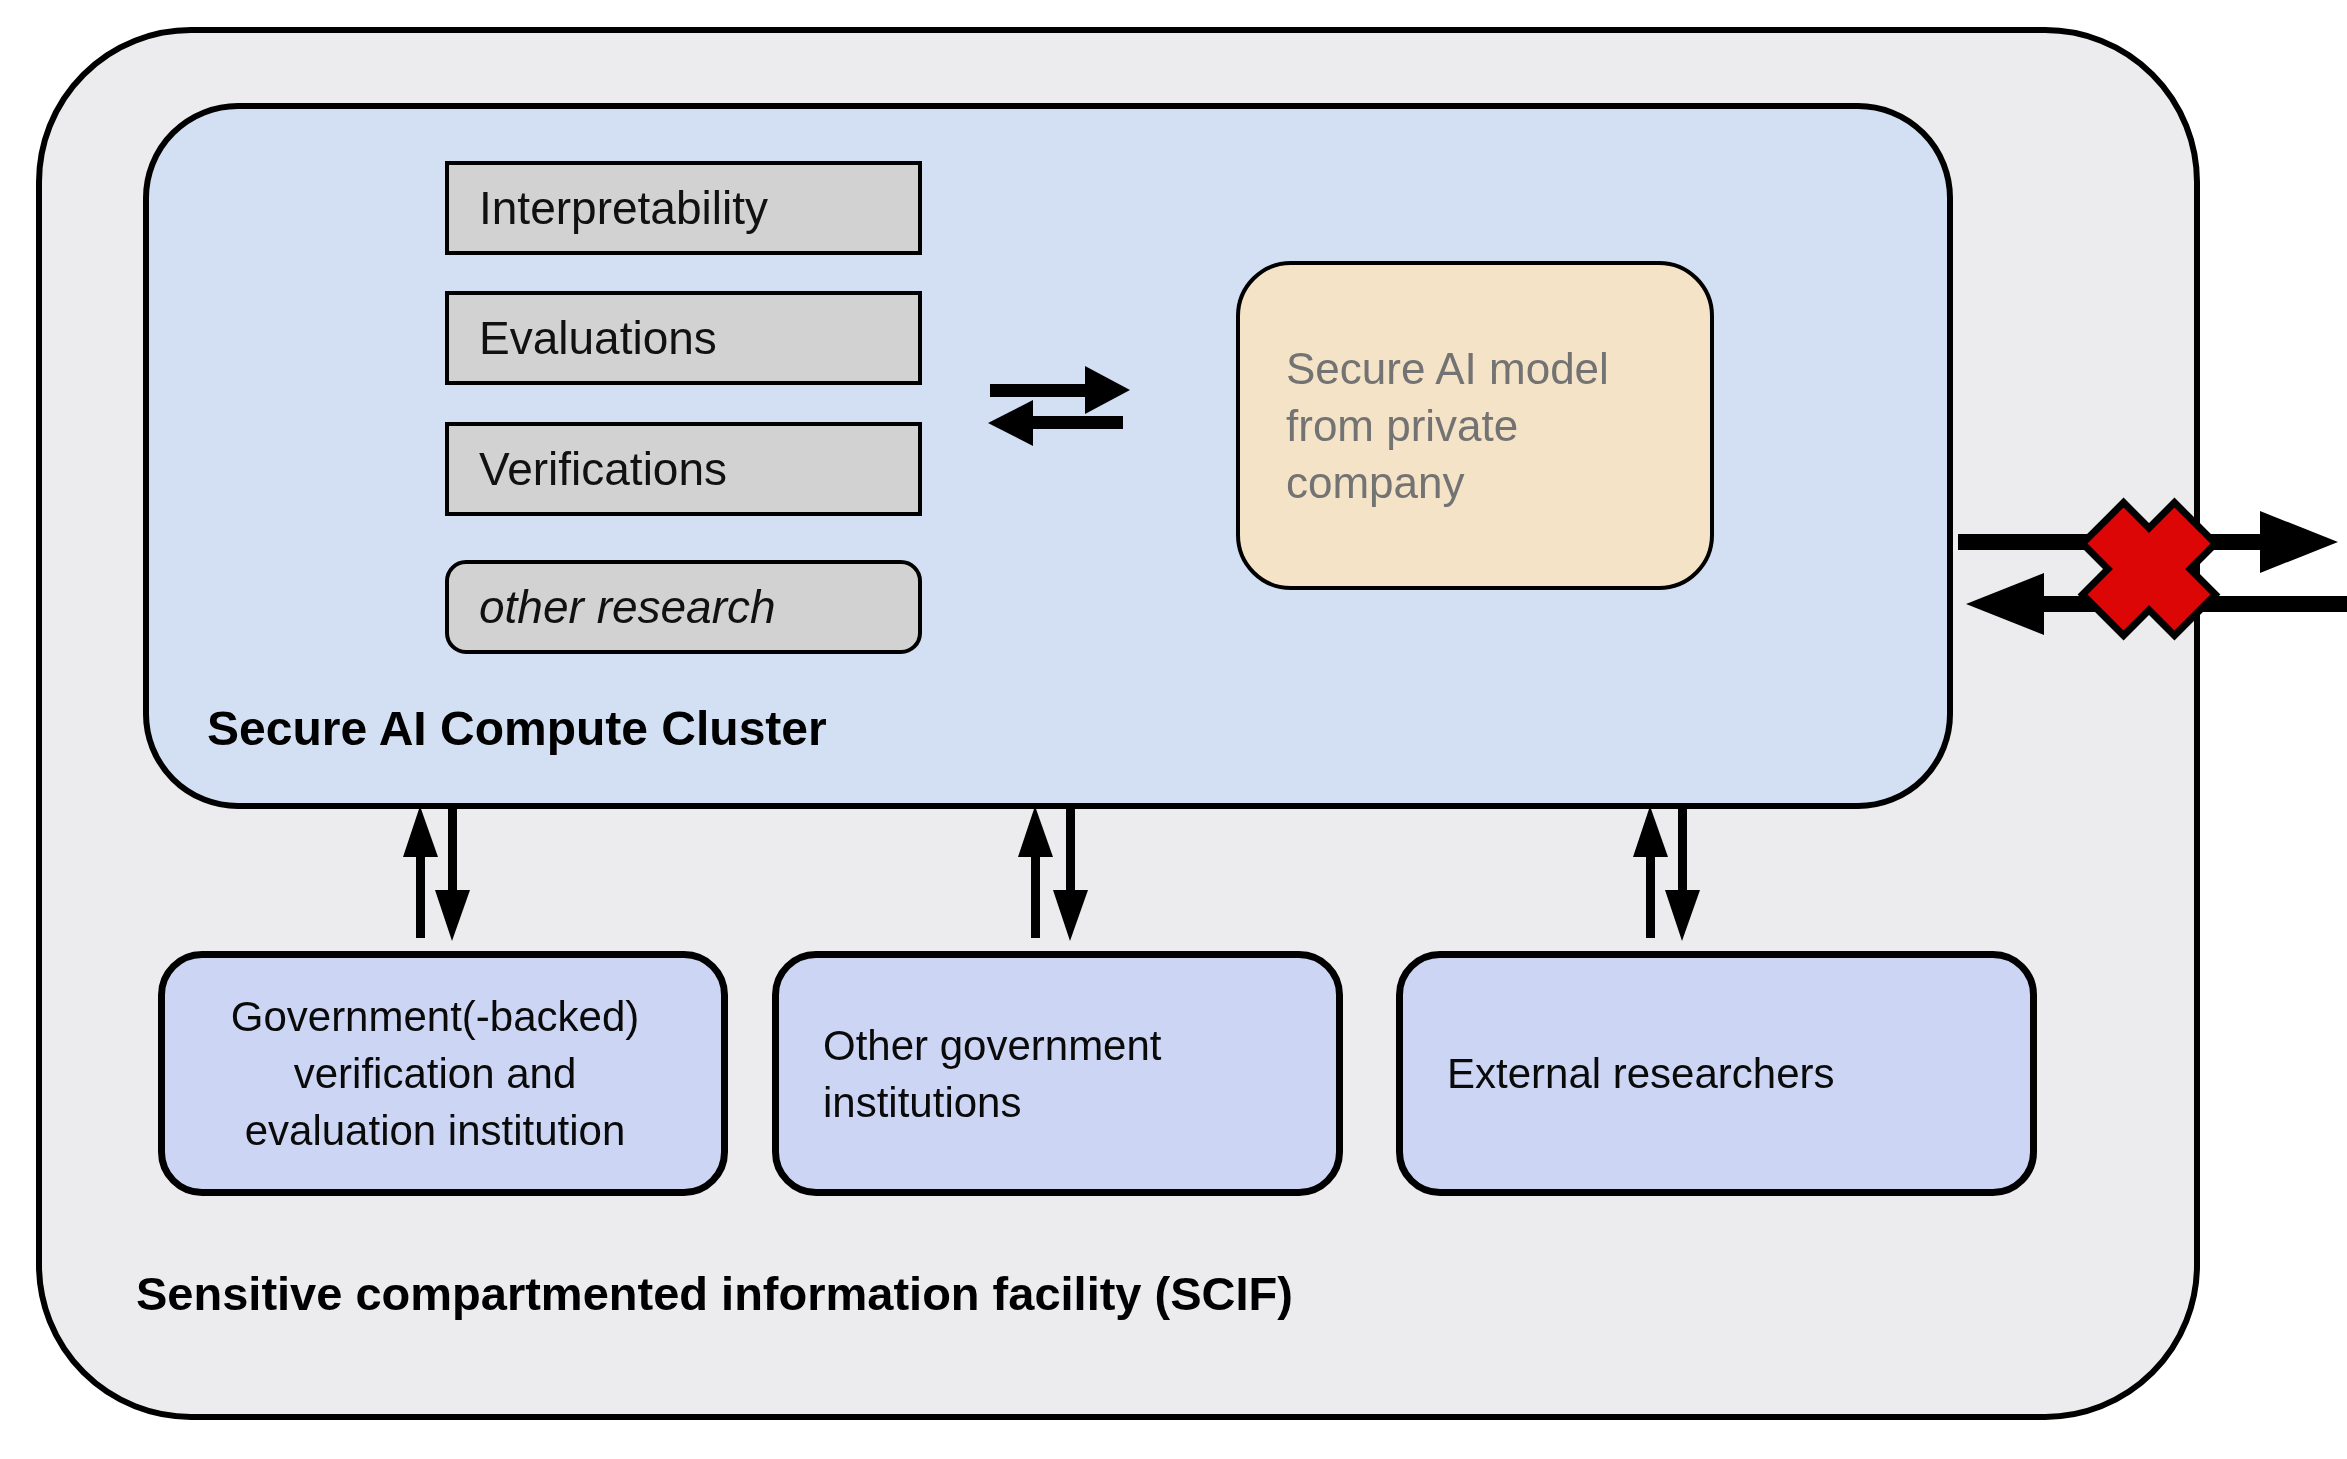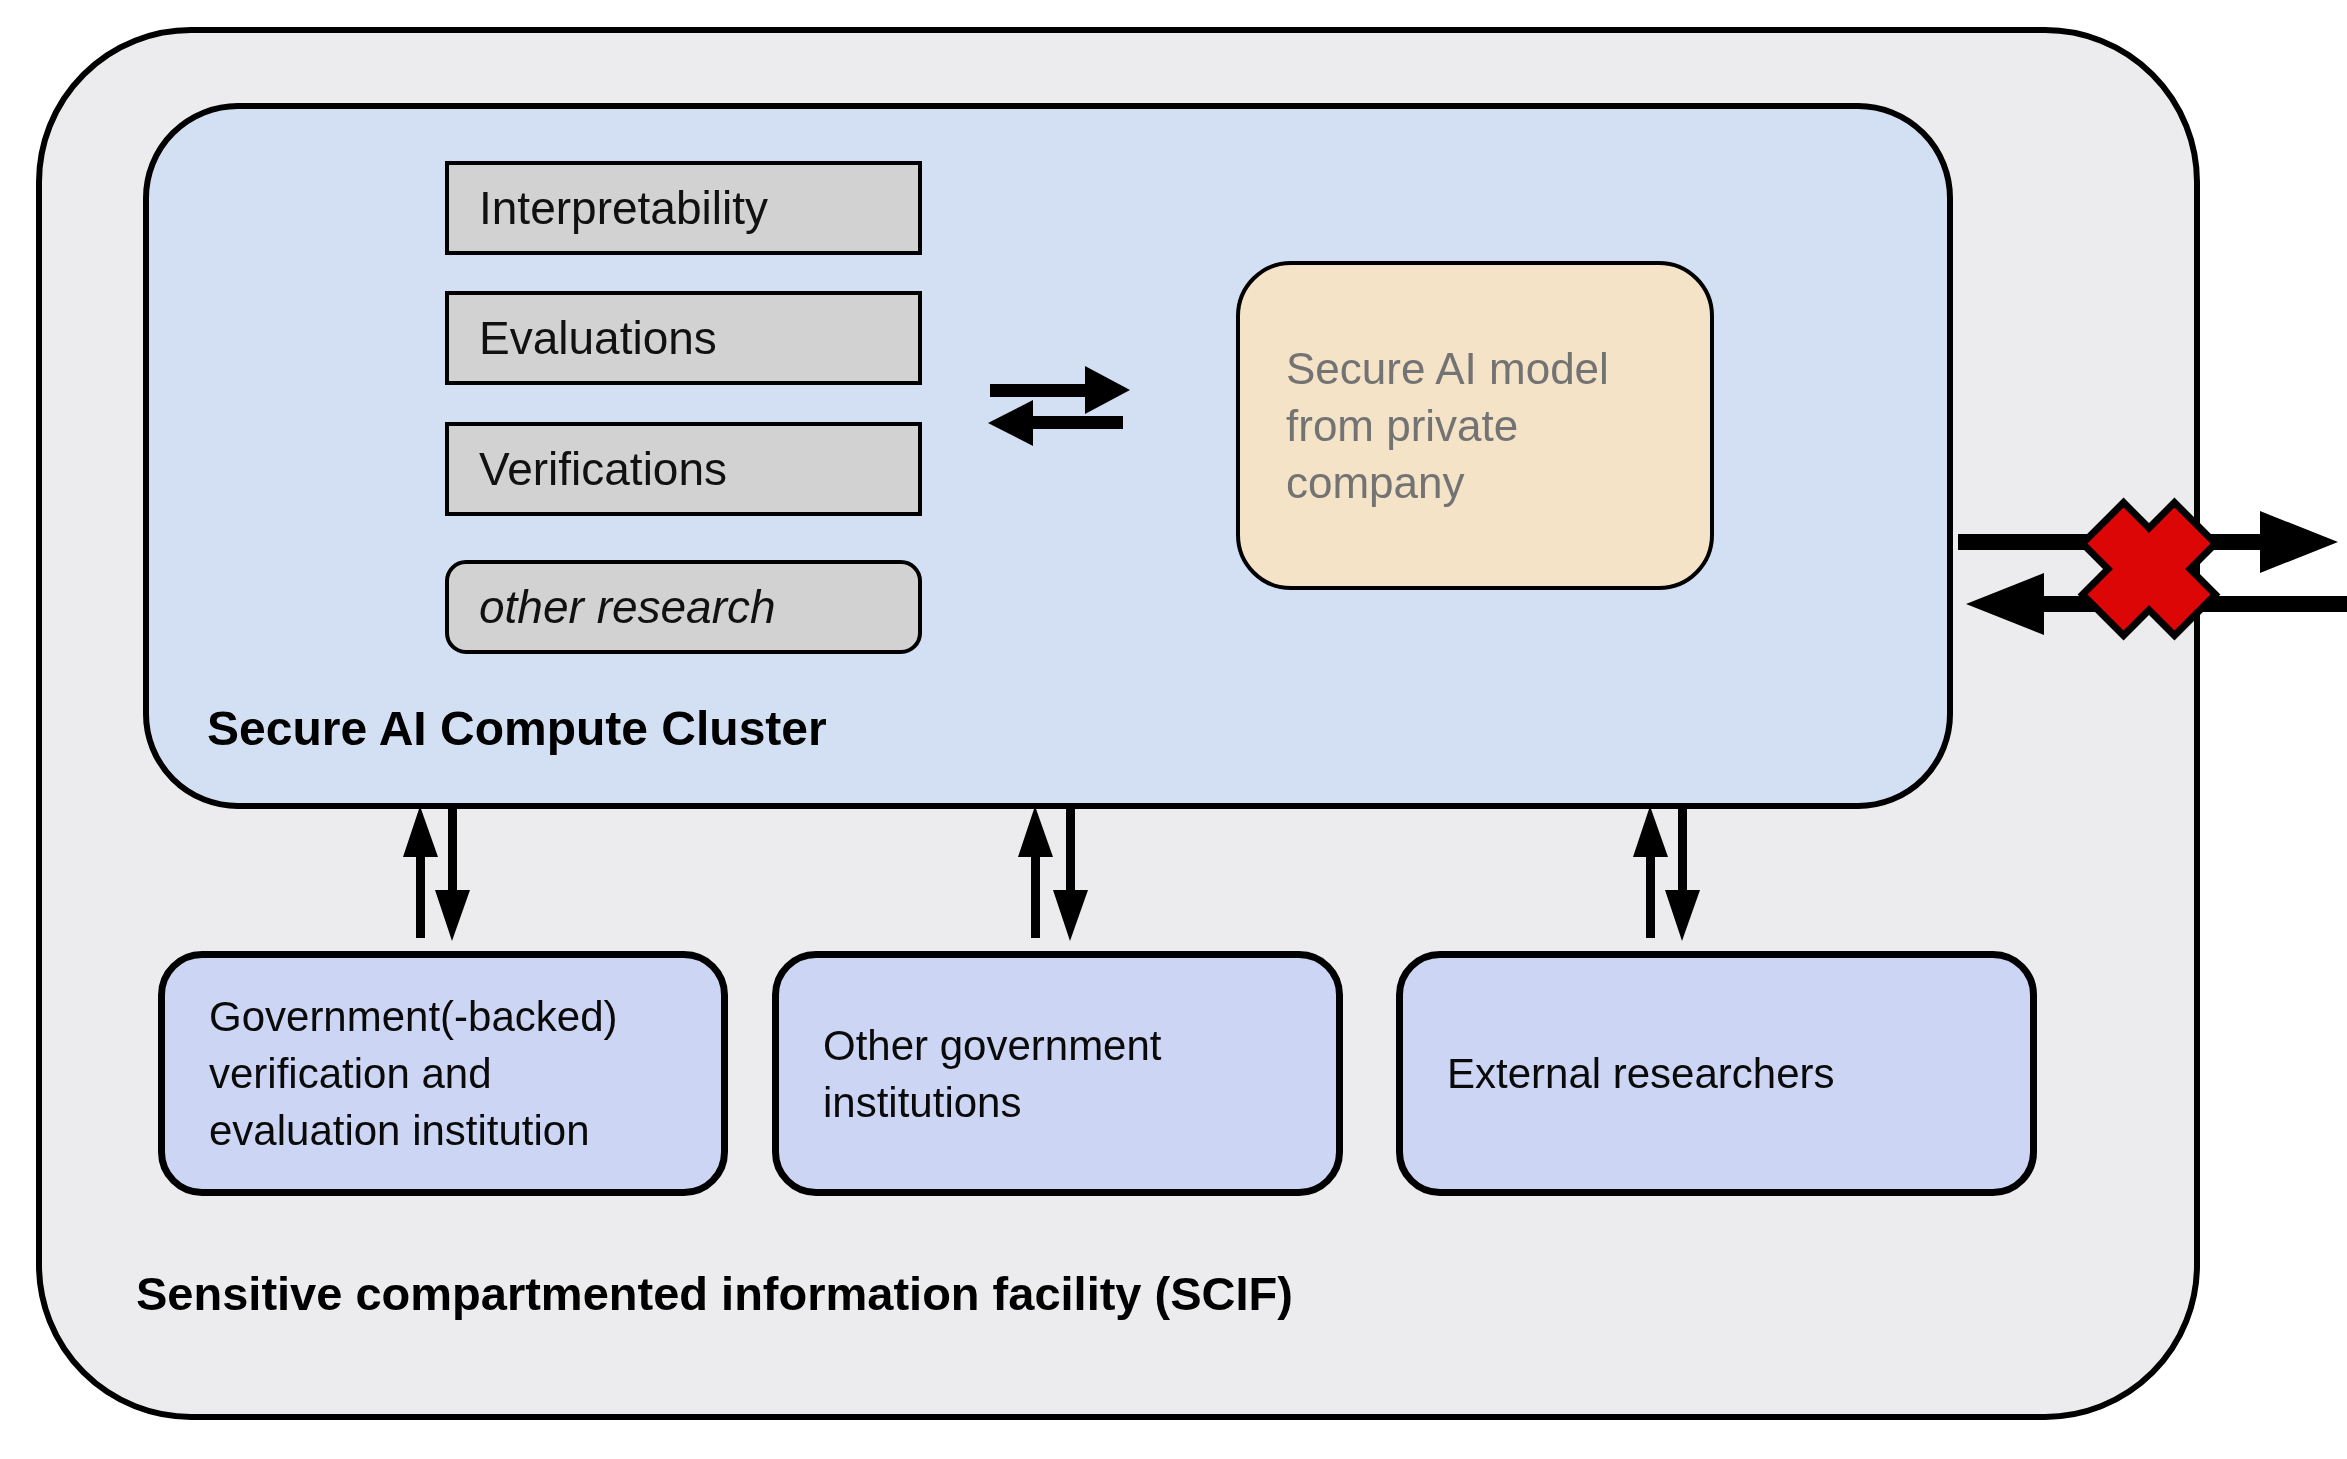--- a/index.html
+++ b/index.html
@@ -53,21 +53,21 @@
   .institution-box{
     position:absolute;top:918px;height:245px;
     box-sizing:border-box;
     background:var(--institution_fill,#ccd6f4);
     border:7px solid var(--border,#000);
     border-radius:44px;
     display:flex;align-items:center;
     padding:0 60px 0 44px;
     font-size:42px;line-height:57px;color:#0a0a0a;
   }
-  .ib0{left:116px;width:570px;}
+  .ib0{left:116px;width:570px;text-align:center;}
   .ib1{left:730px;width:571px;}
   .ib2{left:1354px;width:641px;}
   .scif-label{
     position:absolute;left:94px;top:1233px;
     font-size:47px;font-weight:bold;line-height:56px;white-space:nowrap;
   }
   svg.overlay{
     position:absolute;left:0;top:0;width:2347px;height:1459px;
     pointer-events:none;
   }

